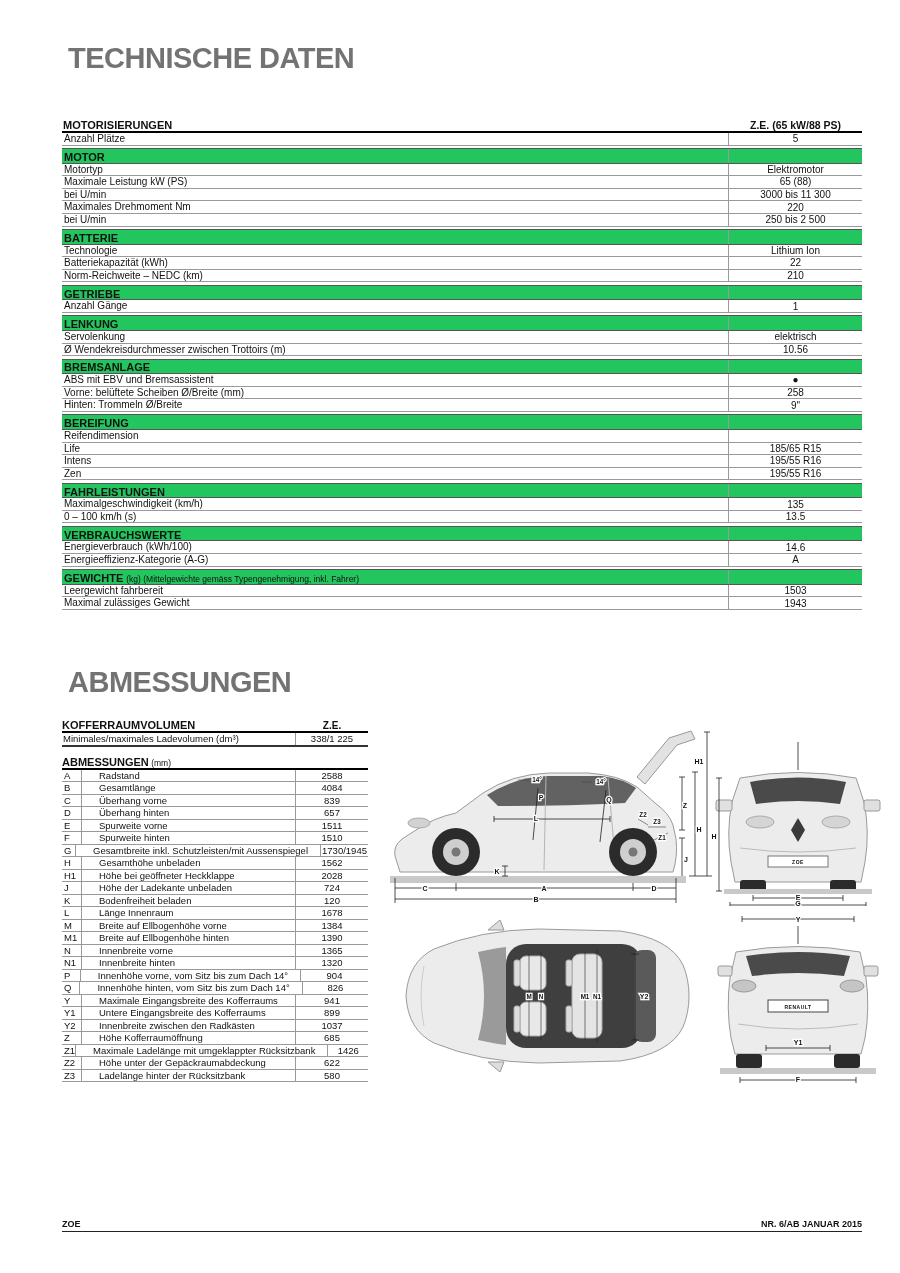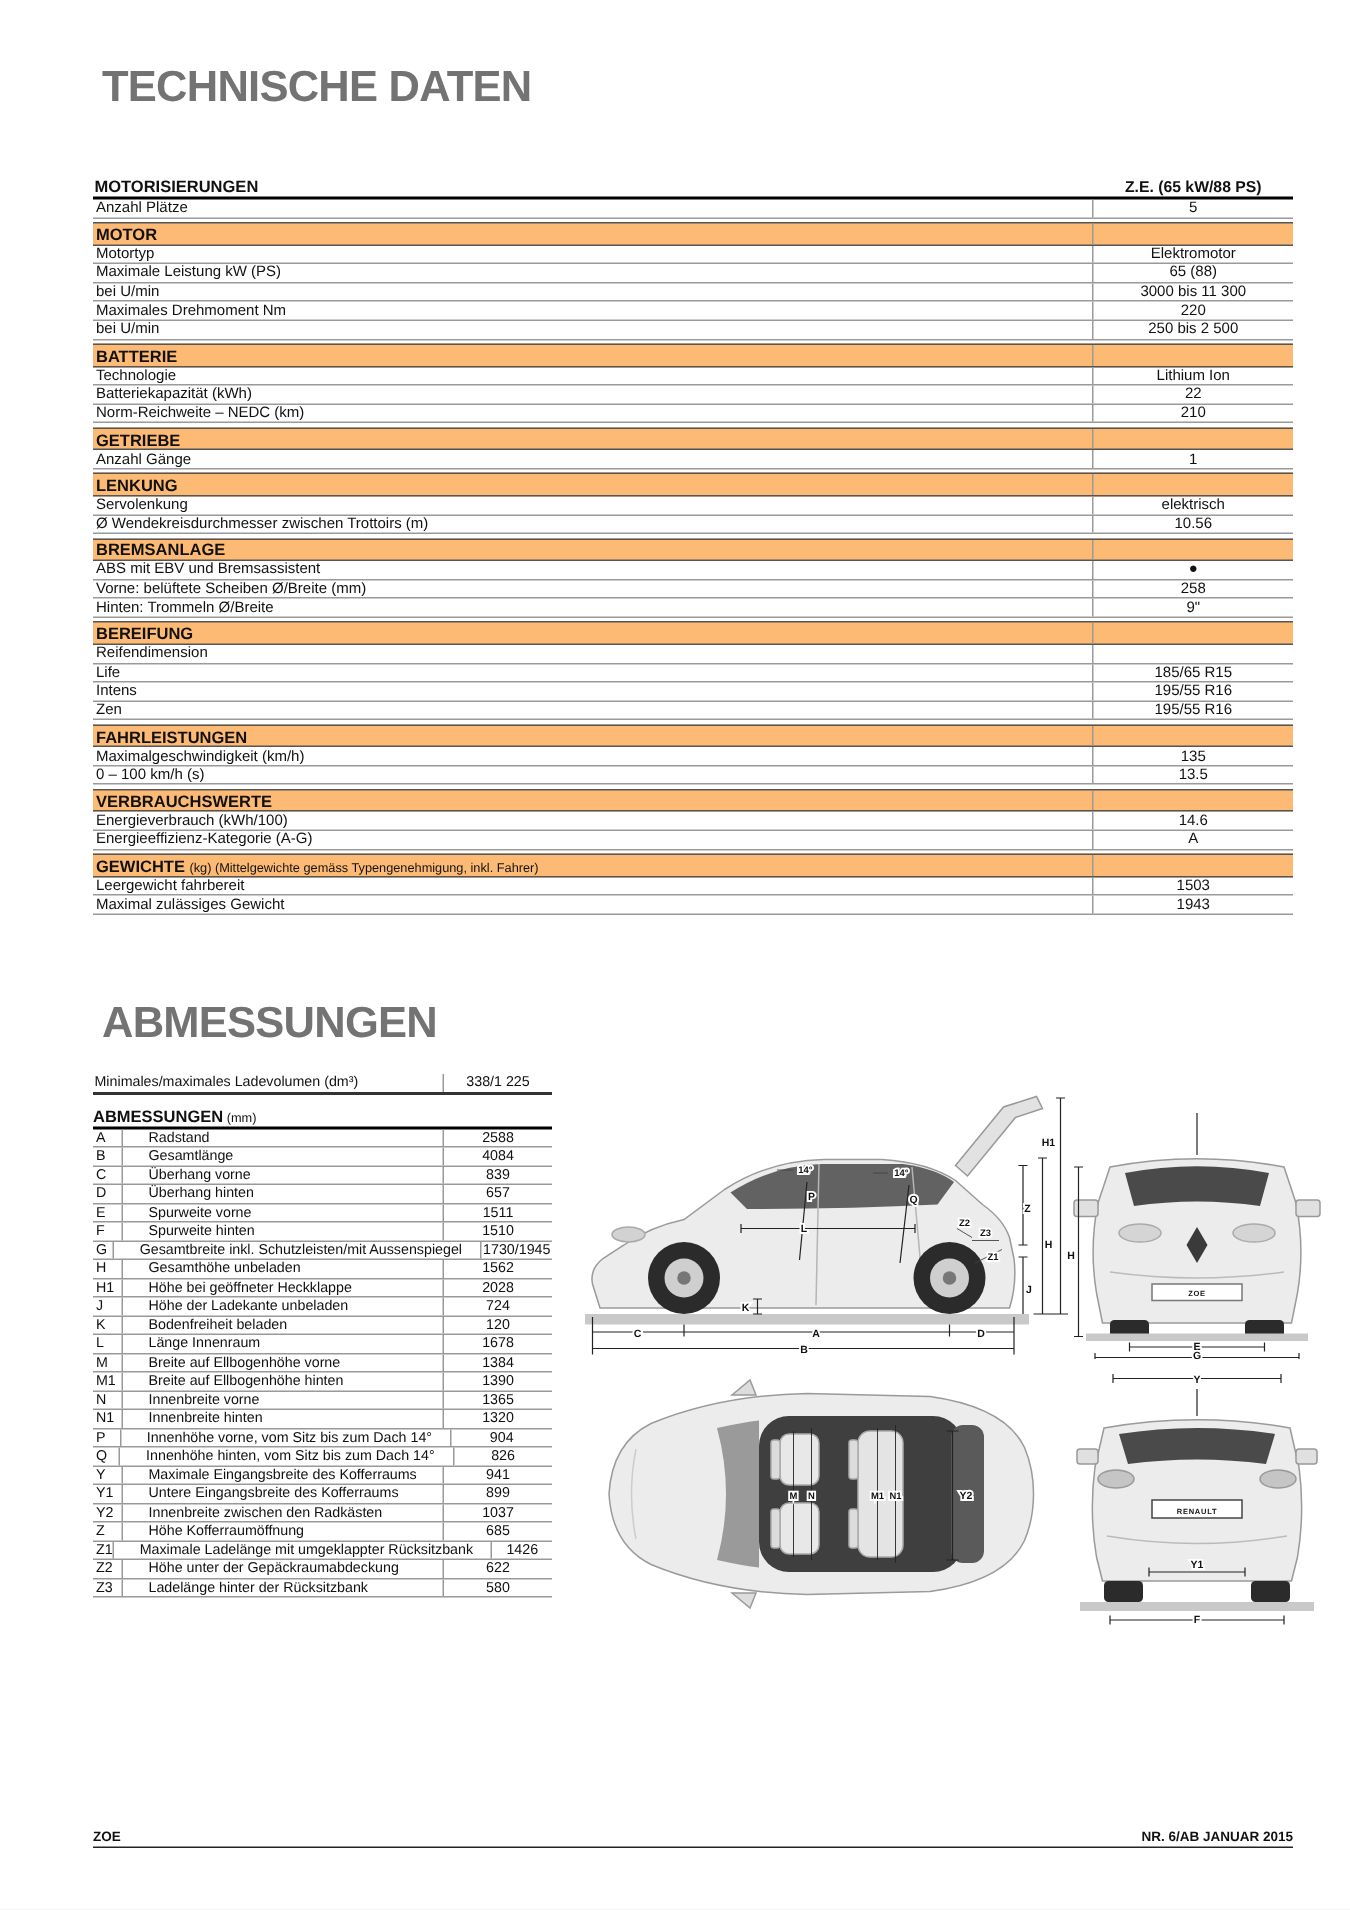--- a/index.html
+++ b/index.html
@@ -8,25 +8,25 @@
 
   .big-title{position:absolute;left:68px;font-size:29px;font-weight:bold;letter-spacing:-0.5px;color:#737373;}
   #title-tech{top:42px;}
   #title-abm{top:666px;}
 
   
   .spec-table{position:absolute;left:62px;top:117px;width:800px;}
   .spec-header{display:flex;height:14px;border-bottom:2px solid #000;align-items:flex-end;}
   .spec-header-label{flex:1;font-size:11px;font-weight:bold;padding-left:1px;}
   .spec-header-value{width:133px;font-size:10.5px;font-weight:bold;text-align:center;}
-  .spec-row{display:flex;height:12.6px;border-bottom:1px solid #9a9a9a;box-sizing:border-box;align-items:center;}
+  .spec-row{display:flex;height:12.6px;border-bottom:1px solid #9a9a9a;box-sizing:border-box;}
   .spec-label{flex:1;font-size:10px;padding-left:2px;white-space:nowrap;}
   .spec-value{width:133px;font-size:10px;text-align:center;border-left:1px solid #9a9a9a;align-self:stretch;
               display:flex;align-items:center;justify-content:center;}
-  .section-band{display:flex;height:15.5px;margin-top:2.5px;background:#fdba74;
+  .section-band{display:flex;height:15.5px;margin-top:2.5px;background:#22c55e;
                 border-top:1px solid #555;border-bottom:1px solid #555;box-sizing:border-box;align-items:center;}
   .band-left{flex:1;padding-left:2px;white-space:nowrap;}
   .band-title{font-size:11px;font-weight:bold;}
   .band-note{font-size:8.5px;margin-left:3px;}
   .band-value{width:133px;border-left:1px solid #9a9a9a;align-self:stretch;}
 
   
   .dim-table{position:absolute;left:62px;top:716px;width:306px;}
   .dim-header{display:flex;height:15px;border-bottom:2px solid #000;align-items:flex-end;}
   .dim-header-label{flex:1;font-size:11px;font-weight:bold;}
@@ -207,20 +207,24 @@
         <div class="spec-row">
           <div class="spec-label">Maximal zulässiges Gewicht</div>
           <div class="spec-value">1943</div>
         </div>
       </div>
   </div>
 
   <div class="big-title" id="title-abm">ABMESSUNGEN</div>
 
   <div class="dim-table">
+    <div class="dim-header">
+      <div class="dim-header-label">KOFFERRAUMVOLUMEN</div>
+      <div class="dim-header-value">Z.E.</div>
+    </div>
     <div class="dim-row thick">
       <div class="dim-label noKey">Minimales/maximales Ladevolumen (dm³)</div>
       <div class="dim-value">338/1 225</div>
     </div>
     <div class="dim-gap"></div>
     <div class="dim-header">
       <div class="dim-header-label"><span>ABMESSUNGEN</span><span class="dim-header-note"> (mm)</span></div>
       <div class="dim-header-value"></div>
     </div>
     <div id="dim-body">

